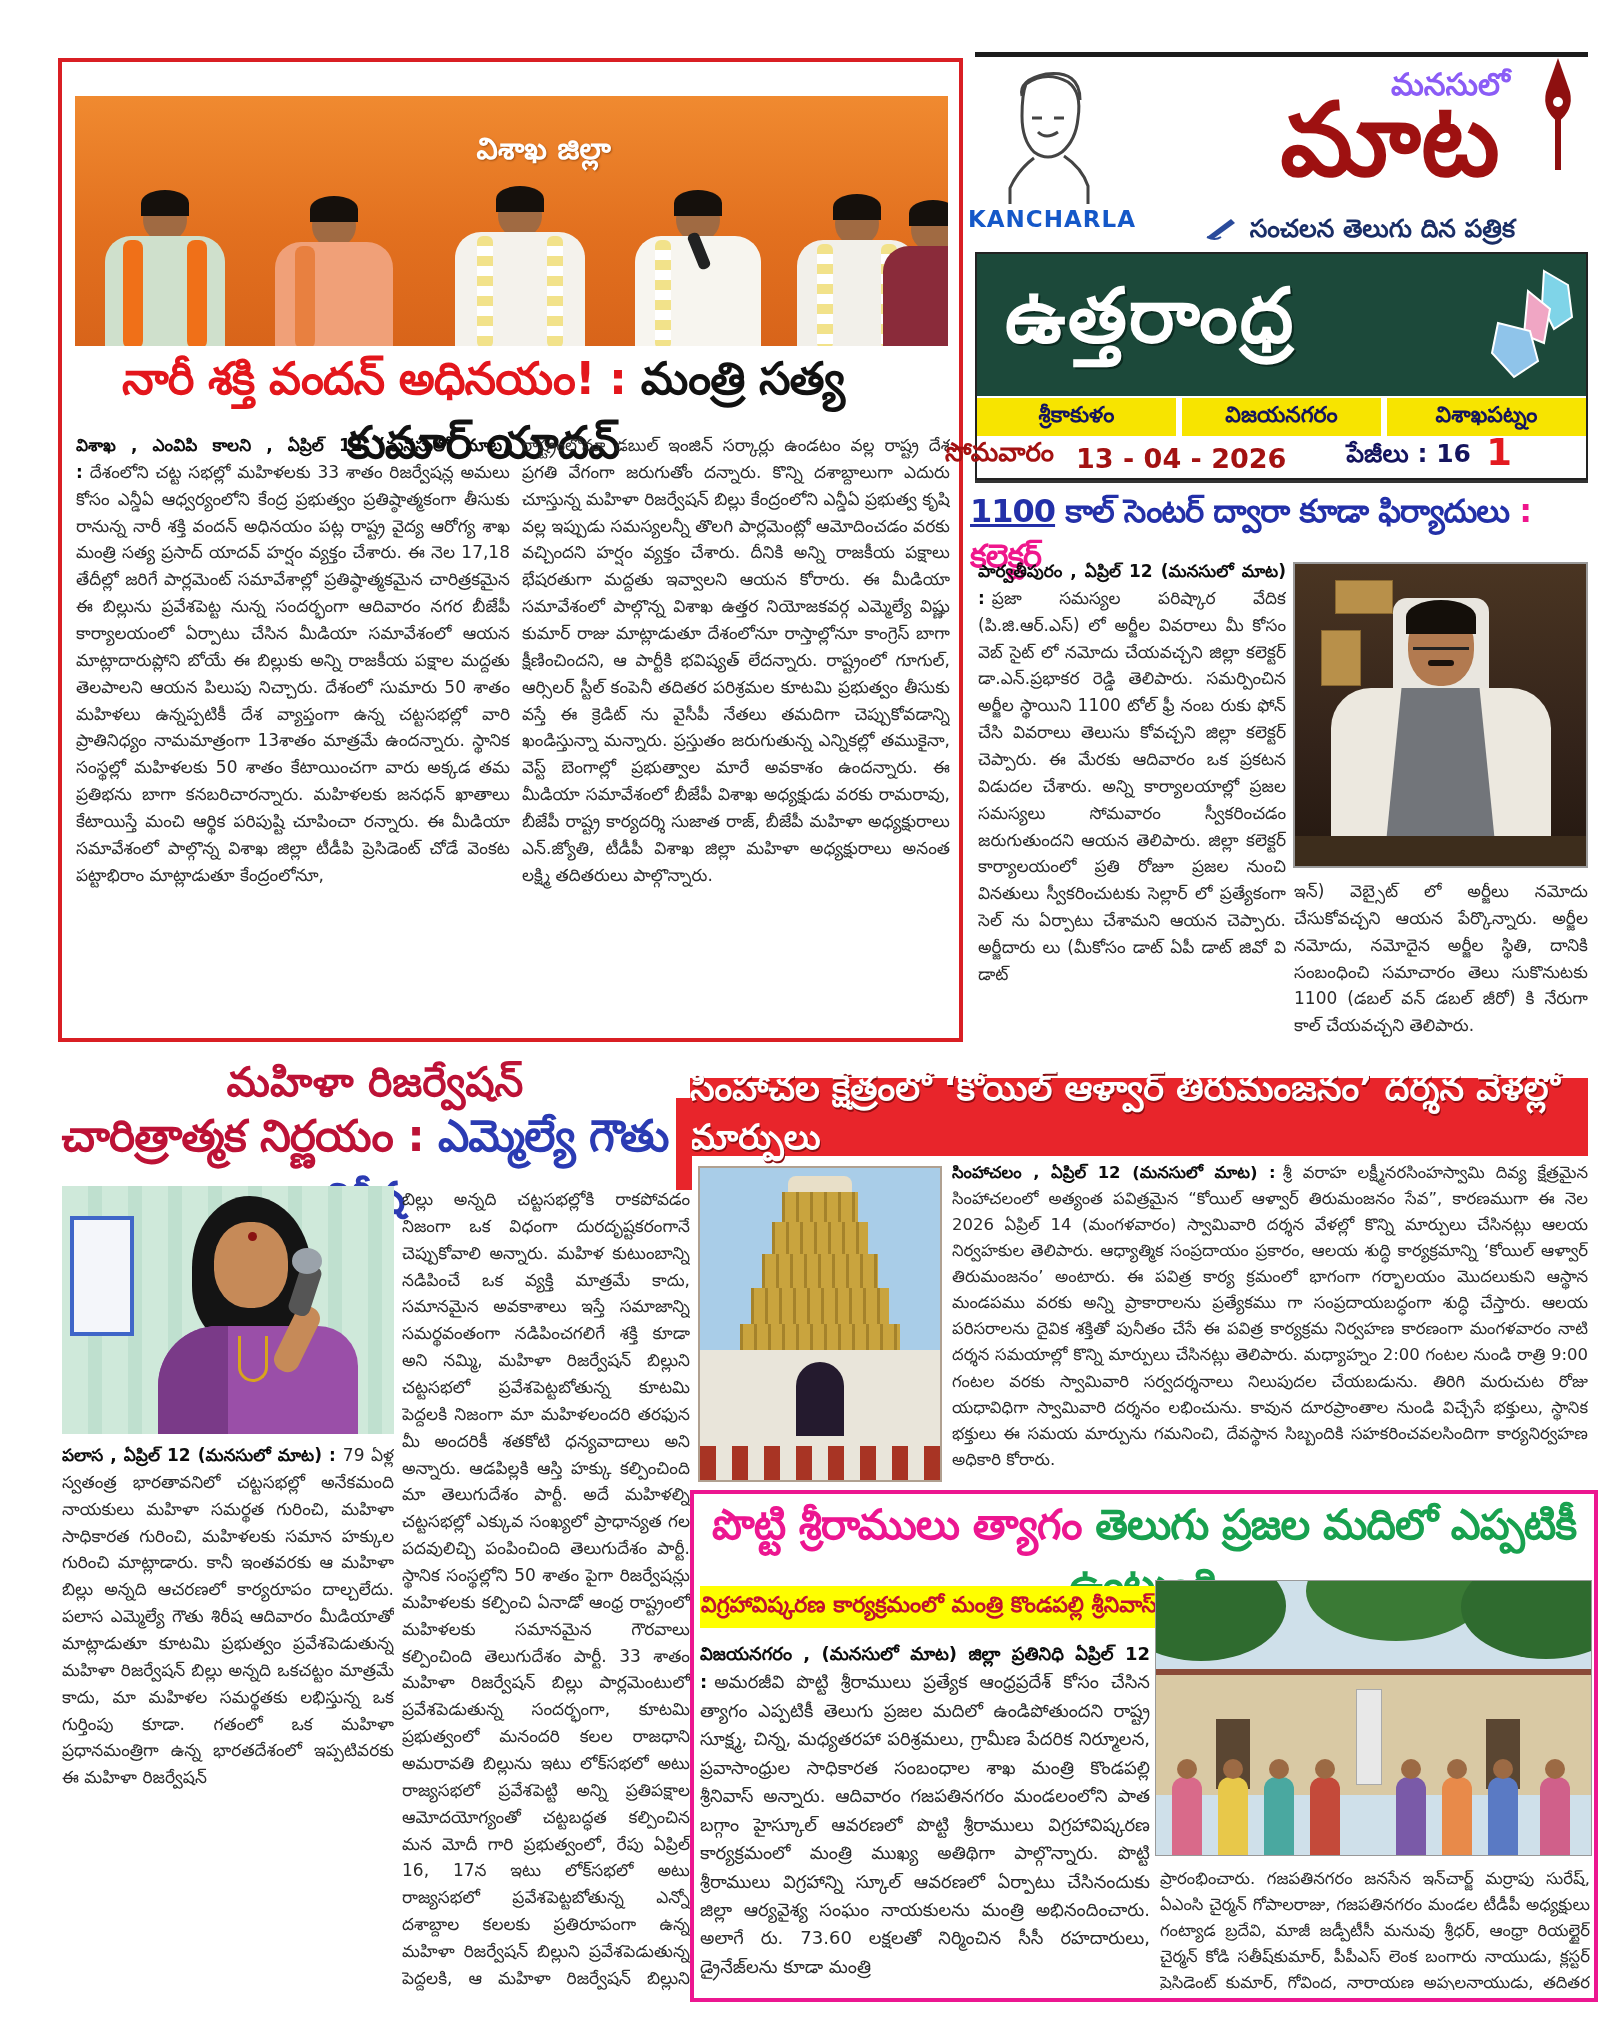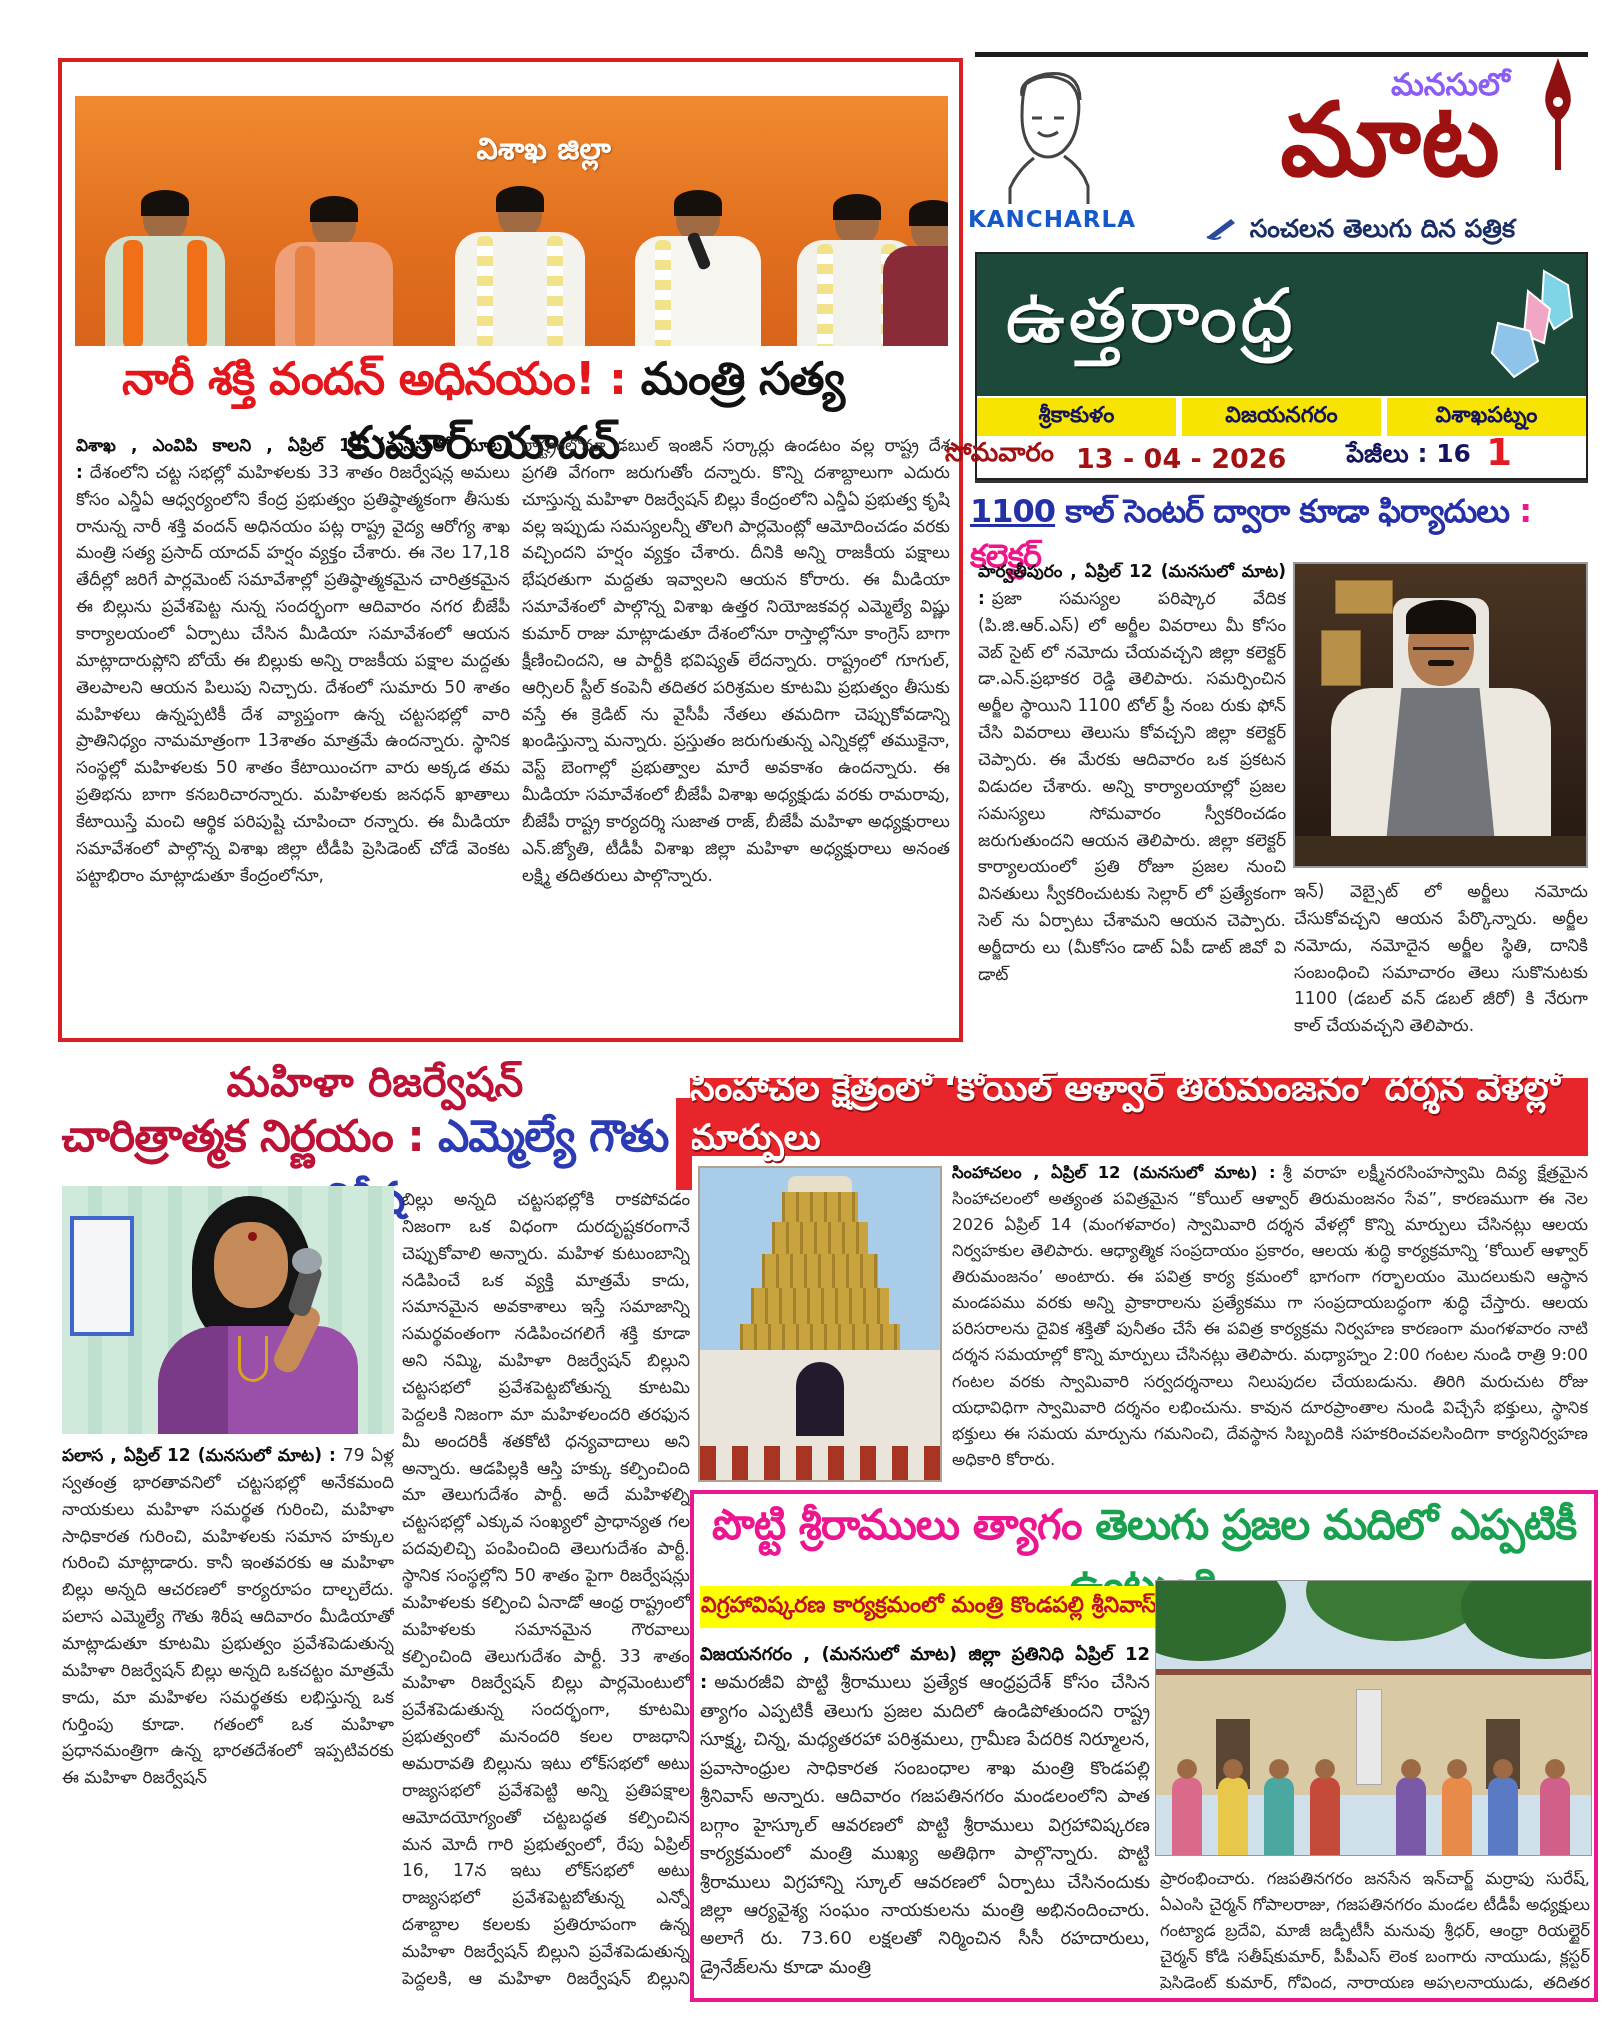--- a/index.html
+++ b/index.html
@@ -35,21 +35,21 @@
   .portrait{left:988px;top:66px;width:116px;height:138px;background:#fff}
   .kancharla{left:968px;top:206px;width:156px;font-size:23px;font-weight:bold;color:#1558c8;text-align:center;letter-spacing:1px}
   .brand-small{left:1270px;top:66px;width:240px;font-size:31px;font-weight:bold;color:#8b5cf6;text-align:right}
   .brand-big{left:1230px;top:84px;width:320px;font-size:102px;line-height:1.1;font-weight:bold;color:#9e1111;text-align:center}
   .tagline{left:1205px;top:214px;width:385px;font-size:25px;font-weight:bold;color:#1a2e66}
   .nib{left:1536px;top:58px}
 
   
   .region-frame{left:975px;top:252px;width:613px;height:228px;border:2px solid #222;background:#fff}
   .region-green{left:977px;top:254px;width:609px;height:142px;background:#1c493a;display:flex;align-items:center}
-  .region-title{color:#fff;font-size:76px;font-weight:normal;padding-left:28px;letter-spacing:2px;
+  .region-title{color:#fff;font-size:76px;font-weight:bold;padding-left:28px;letter-spacing:2px;
                 text-shadow:2px 2px 0 #0c2a20}
   .district-row{left:977px;top:398px;width:609px;height:38px;display:flex;gap:6px;background:#fff}
   .district{flex:1;background:#f7e400;color:#14145e;font-weight:bold;font-size:22px;
             display:flex;align-items:center;justify-content:center}
   .date-row{left:941px;top:440px;width:579px;height:34px;display:flex;align-items:flex-end}
   .date-day{color:#a31212;font-weight:bold;font-size:26px;margin-left:4px}
   .date-date{color:#a31212;font-weight:bold;font-size:27px;margin-left:22px}
   .date-pages{color:#14145e;font-weight:bold;font-size:25px;margin-left:60px}
   .date-pagenum{color:#e31a20;font-weight:bold;font-size:37px;margin-left:auto;margin-right:8px}
   .mid-rule{left:975px;top:480px;width:613px;height:3px;background:#333}

